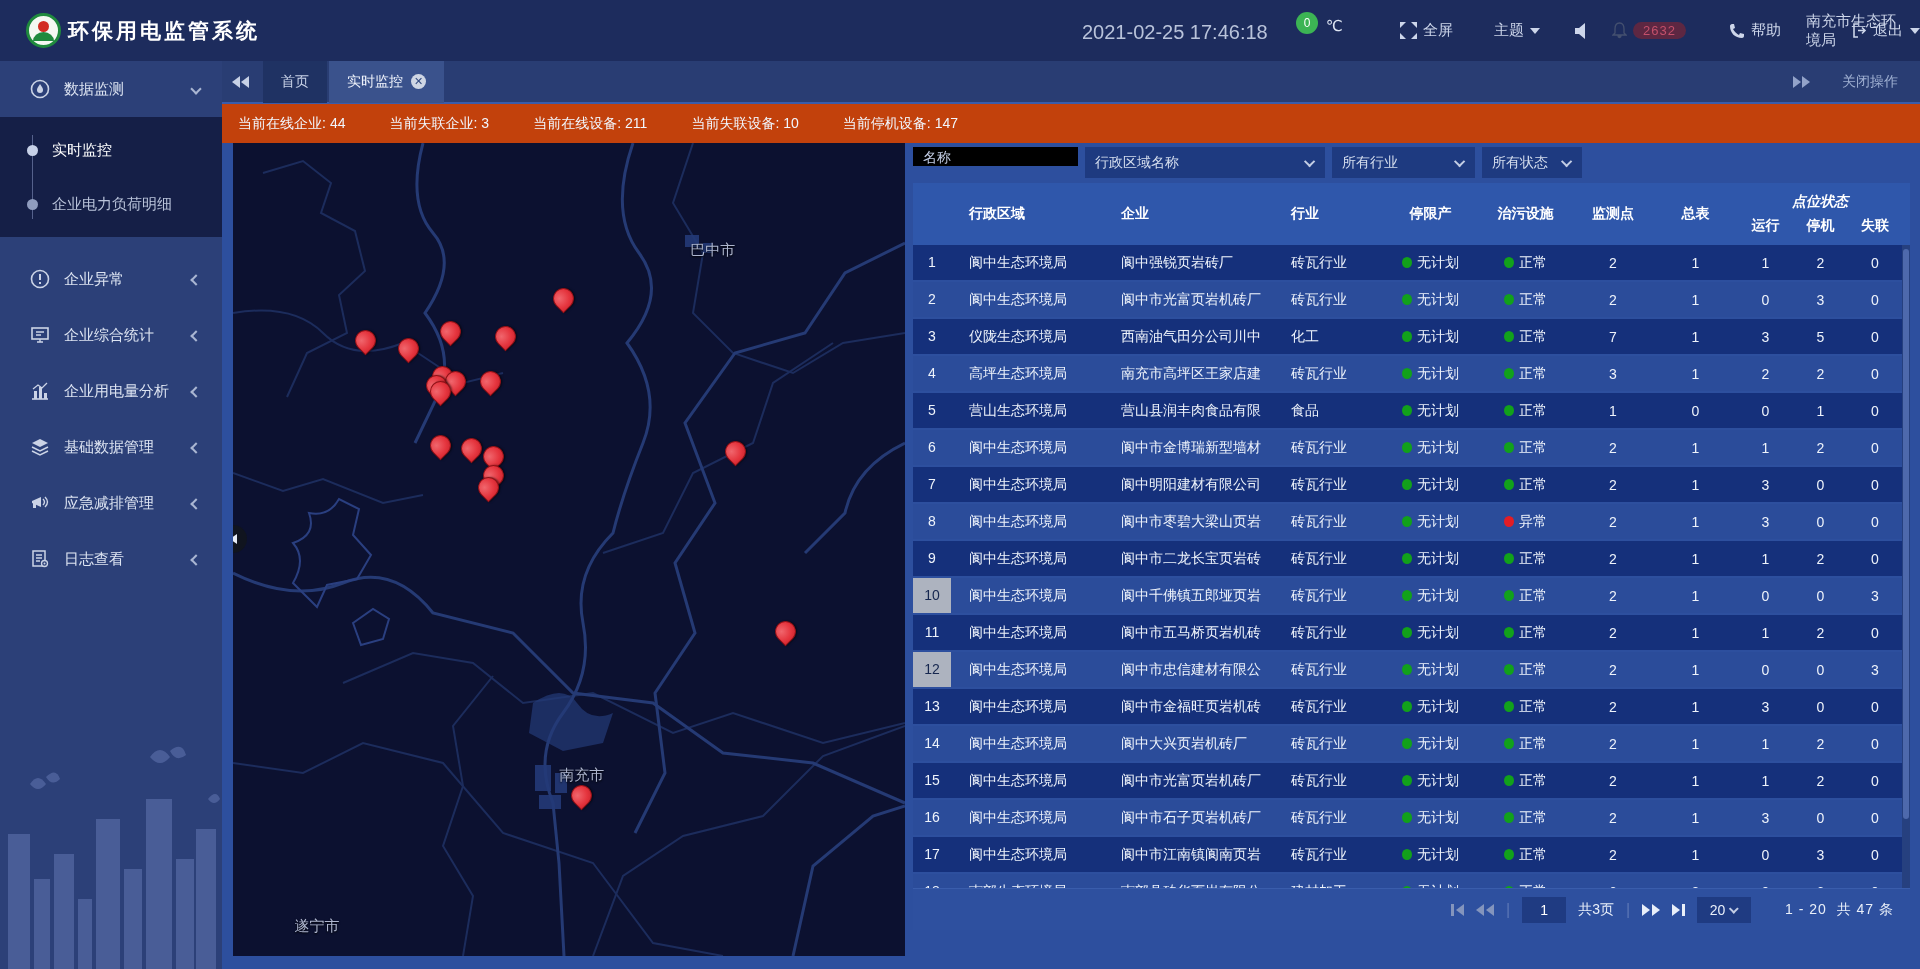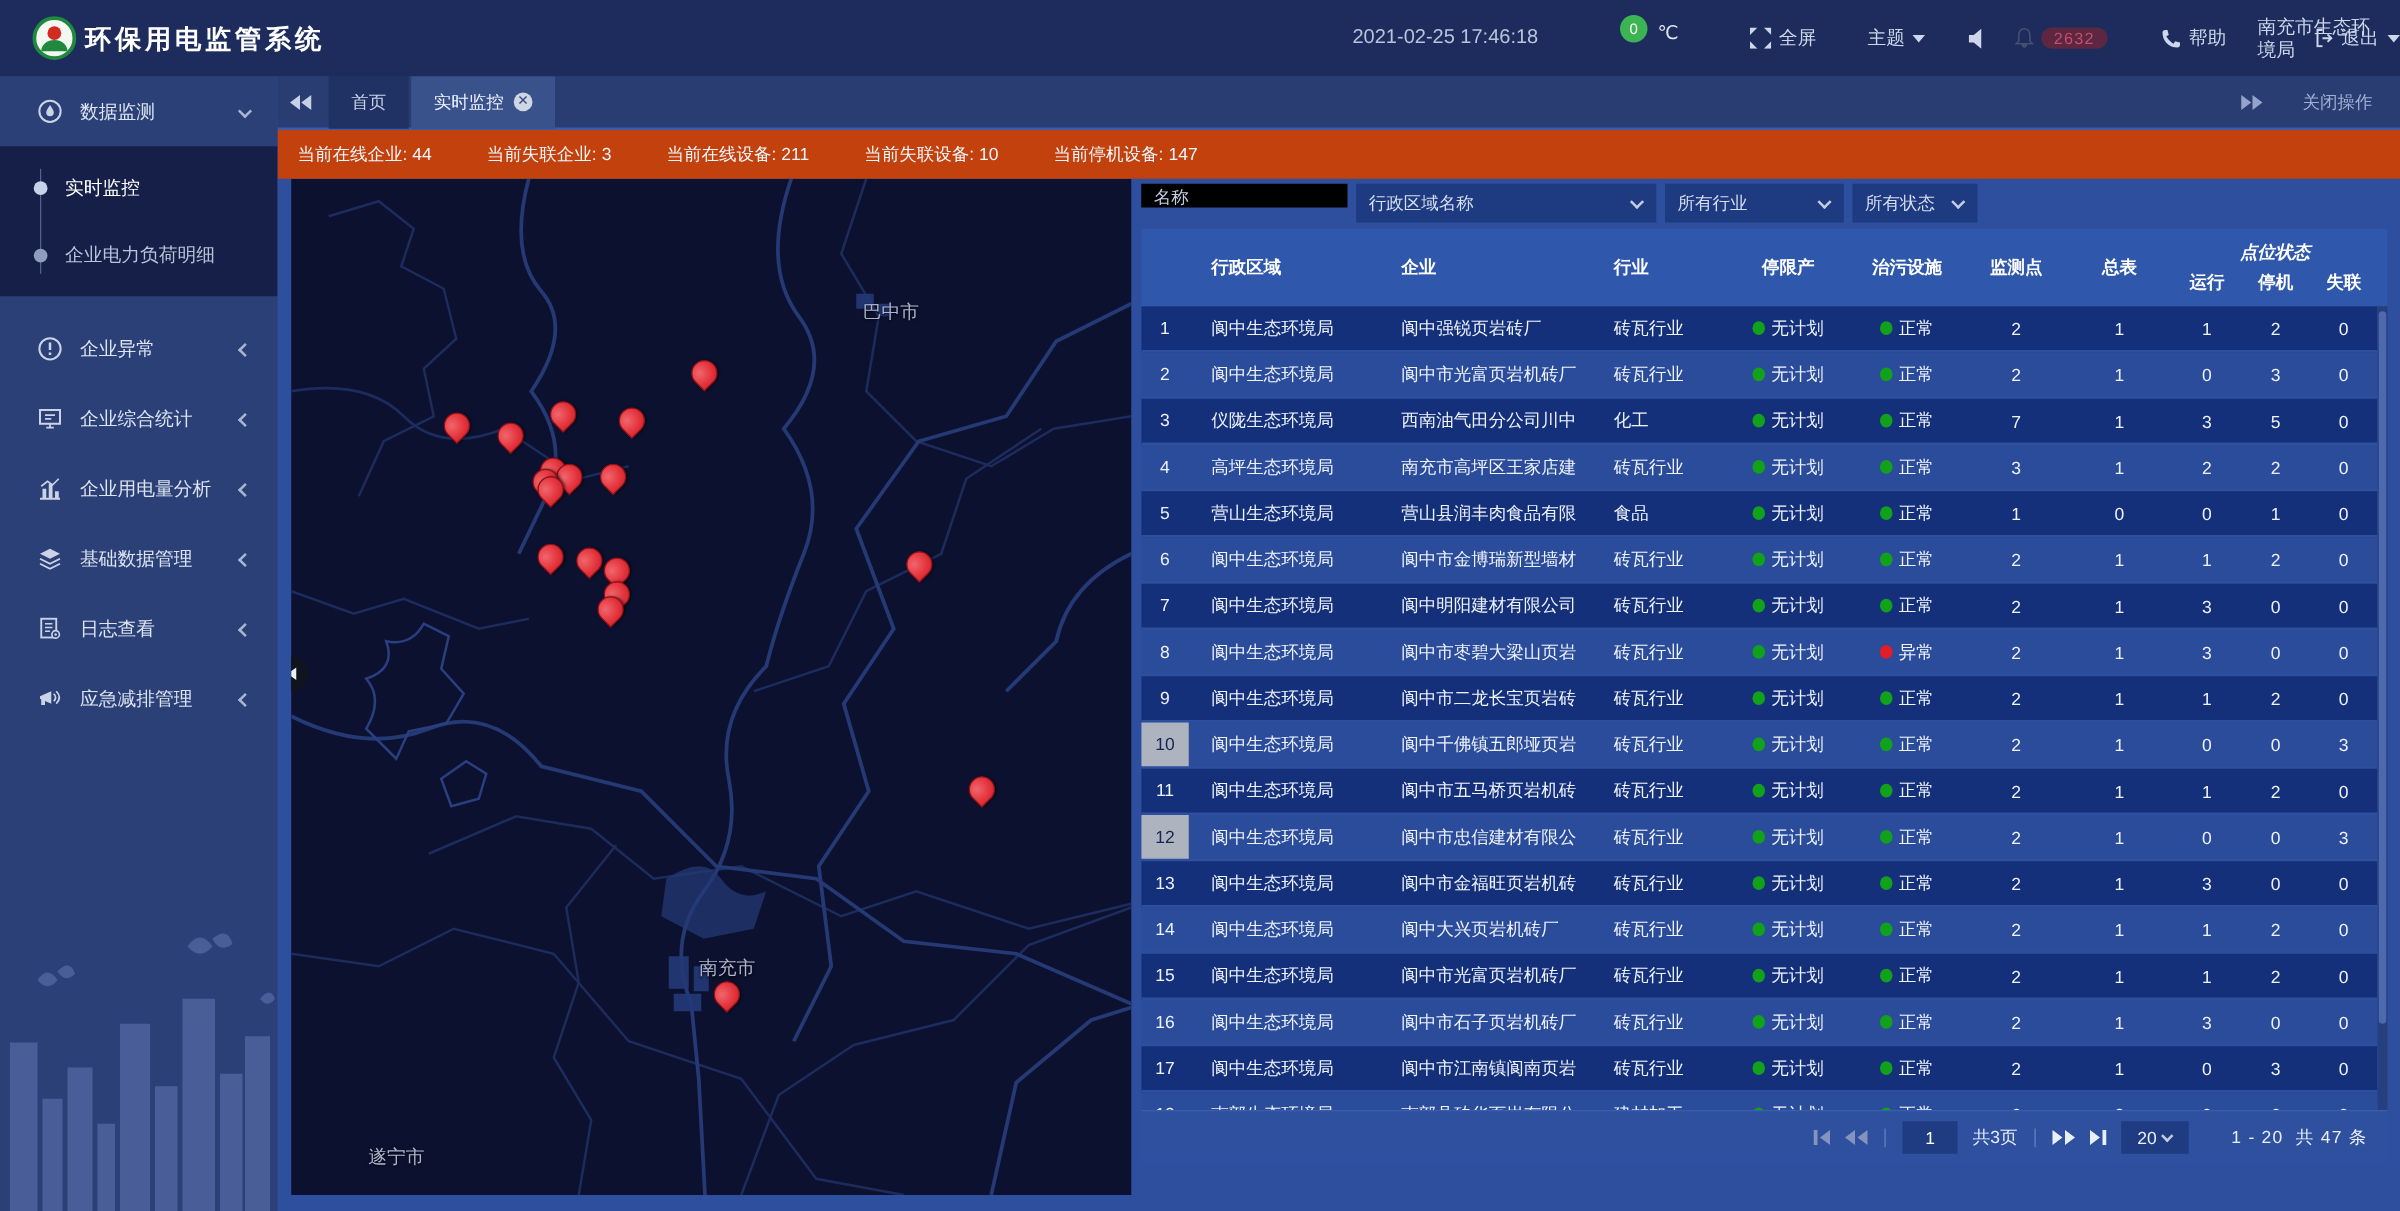--- a/index.html
+++ b/index.html
@@ -10,21 +10,21 @@
   
   .header { position:absolute; left:0; top:0; width:1920px; height:61px; background:#1d2c5d; z-index:30; }
   .logo { position:absolute; left:26px; top:13px; width:35px; height:35px; border-radius:50%;
     background:#f4f8f2; border:3px solid #1f8a3d; }
   .logo::before { content:""; position:absolute; left:9px; top:5px; width:11px; height:11px;
     border-radius:50%; background:#d22c22; }
   .logo::after { content:""; position:absolute; left:4px; bottom:4px; width:21px; height:9px;
     border-radius:50% 50% 0 0/100% 100% 0 0; background:#1f8a3d; }
   .app-title { position:absolute; left:68px; top:17px; font-size:21px; font-weight:bold;
     color:#ffffff; letter-spacing:3px; }
-  .hdr-datetime { position:absolute; left:1082px; top:21px; font-size:16px; color:#b9c3da; }
+  .hdr-datetime { position:absolute; left:1082px; top:21px; font-size:20px; color:#b9c3da; }
   .temp-badge { position:absolute; left:1296px; top:12px; width:22px; height:22px; border-radius:50%;
     background:#3cb454; color:#fff; font-size:12px; text-align:center; line-height:22px; }
   .temp-unit { position:absolute; left:1326px; top:17px; color:#dfe6f3; font-size:15px; }
   .hbtn { position:absolute; top:0; height:61px; display:flex; align-items:center; gap:6px;
     color:#cdd6ea; font-size:15px; cursor:pointer; }
   .hbtn svg { display:block; }
   .caret-down { width:0; height:0; border-left:5px solid transparent; border-right:5px solid transparent;
     border-top:6px solid #cdd6ea; display:inline-block; }
   .notif-badge { background:#5d2742; color:#c4506b; font-size:13px; border-radius:9px;
     padding:1px 10px; letter-spacing:1px; }
@@ -256,36 +256,36 @@
         <path d="M10 2 L18 6 L10 10 L2 6 Z" fill="#dde4f2"></path>
         <path d="M2 10 L10 14 L18 10" fill="none" stroke="#dde4f2" stroke-width="1.5"></path>
         <path d="M2 14 L10 18 L18 14" fill="none" stroke="#dde4f2" stroke-width="1.5"></path>
       </svg>
       <span>基础数据管理</span>
       <i class="chev left"></i>
     </div>
 
     <div class="side-group">
       <svg class="gicon" viewBox="0 0 20 20">
+        <path d="M2 8 L11 4 L11 14 L2 10 Z" fill="#dde4f2"></path>
+        <rect x="3" y="10" width="3" height="5" fill="#dde4f2"></rect>
+        <path d="M13 6 q3 3 0 6 M15 4 q5 5 0 10" fill="none" stroke="#dde4f2" stroke-width="1.4"></path>
+      </svg>
+      <span>应急减排管理</span>
+      <i class="chev left"></i>
+    </div>
+
+    <div class="side-group">
+      <svg class="gicon" viewBox="0 0 20 20">
         <rect x="3" y="2" width="12" height="15" fill="none" stroke="#dde4f2" stroke-width="1.5"></rect>
         <path d="M6 6 h6 M6 9 h6 M6 12 h4" stroke="#dde4f2" stroke-width="1.3"></path>
         <circle cx="14.5" cy="14.5" r="3" fill="#2c4078" stroke="#dde4f2" stroke-width="1.3"></circle>
         <circle cx="14.5" cy="14.5" r="1" fill="#dde4f2"></circle>
       </svg>
       <span>日志查看</span>
-      <i class="chev left"></i>
-    </div>
-
-    <div class="side-group">
-      <svg class="gicon" viewBox="0 0 20 20">
-        <path d="M2 8 L11 4 L11 14 L2 10 Z" fill="#dde4f2"></path>
-        <rect x="3" y="10" width="3" height="5" fill="#dde4f2"></rect>
-        <path d="M13 6 q3 3 0 6 M15 4 q5 5 0 10" fill="none" stroke="#dde4f2" stroke-width="1.4"></path>
-      </svg>
-      <span>应急减排管理</span>
       <i class="chev left"></i>
     </div>
 
     <svg class="skyline" viewBox="0 0 222 230">
       <g fill="#6e82be">
         <rect x="8" y="95" width="22" height="135"></rect>
           <rect x="34" y="140" width="16" height="90"></rect>
         <rect x="54" y="115" width="20" height="115"></rect>
           <rect x="78" y="160" width="14" height="70"></rect>
         <rect x="96" y="80" width="24" height="150"></rect>

